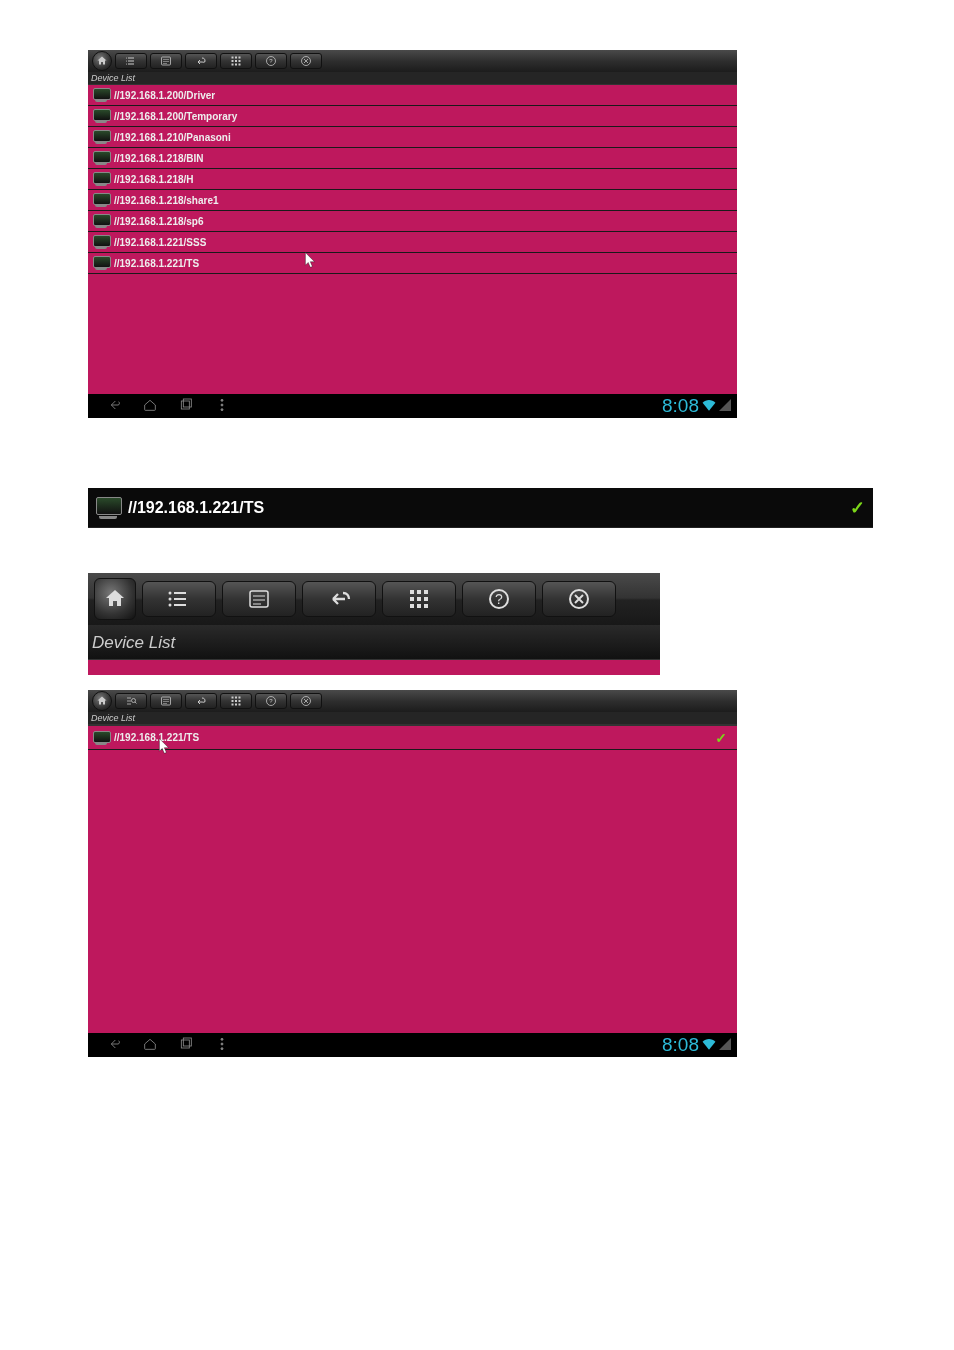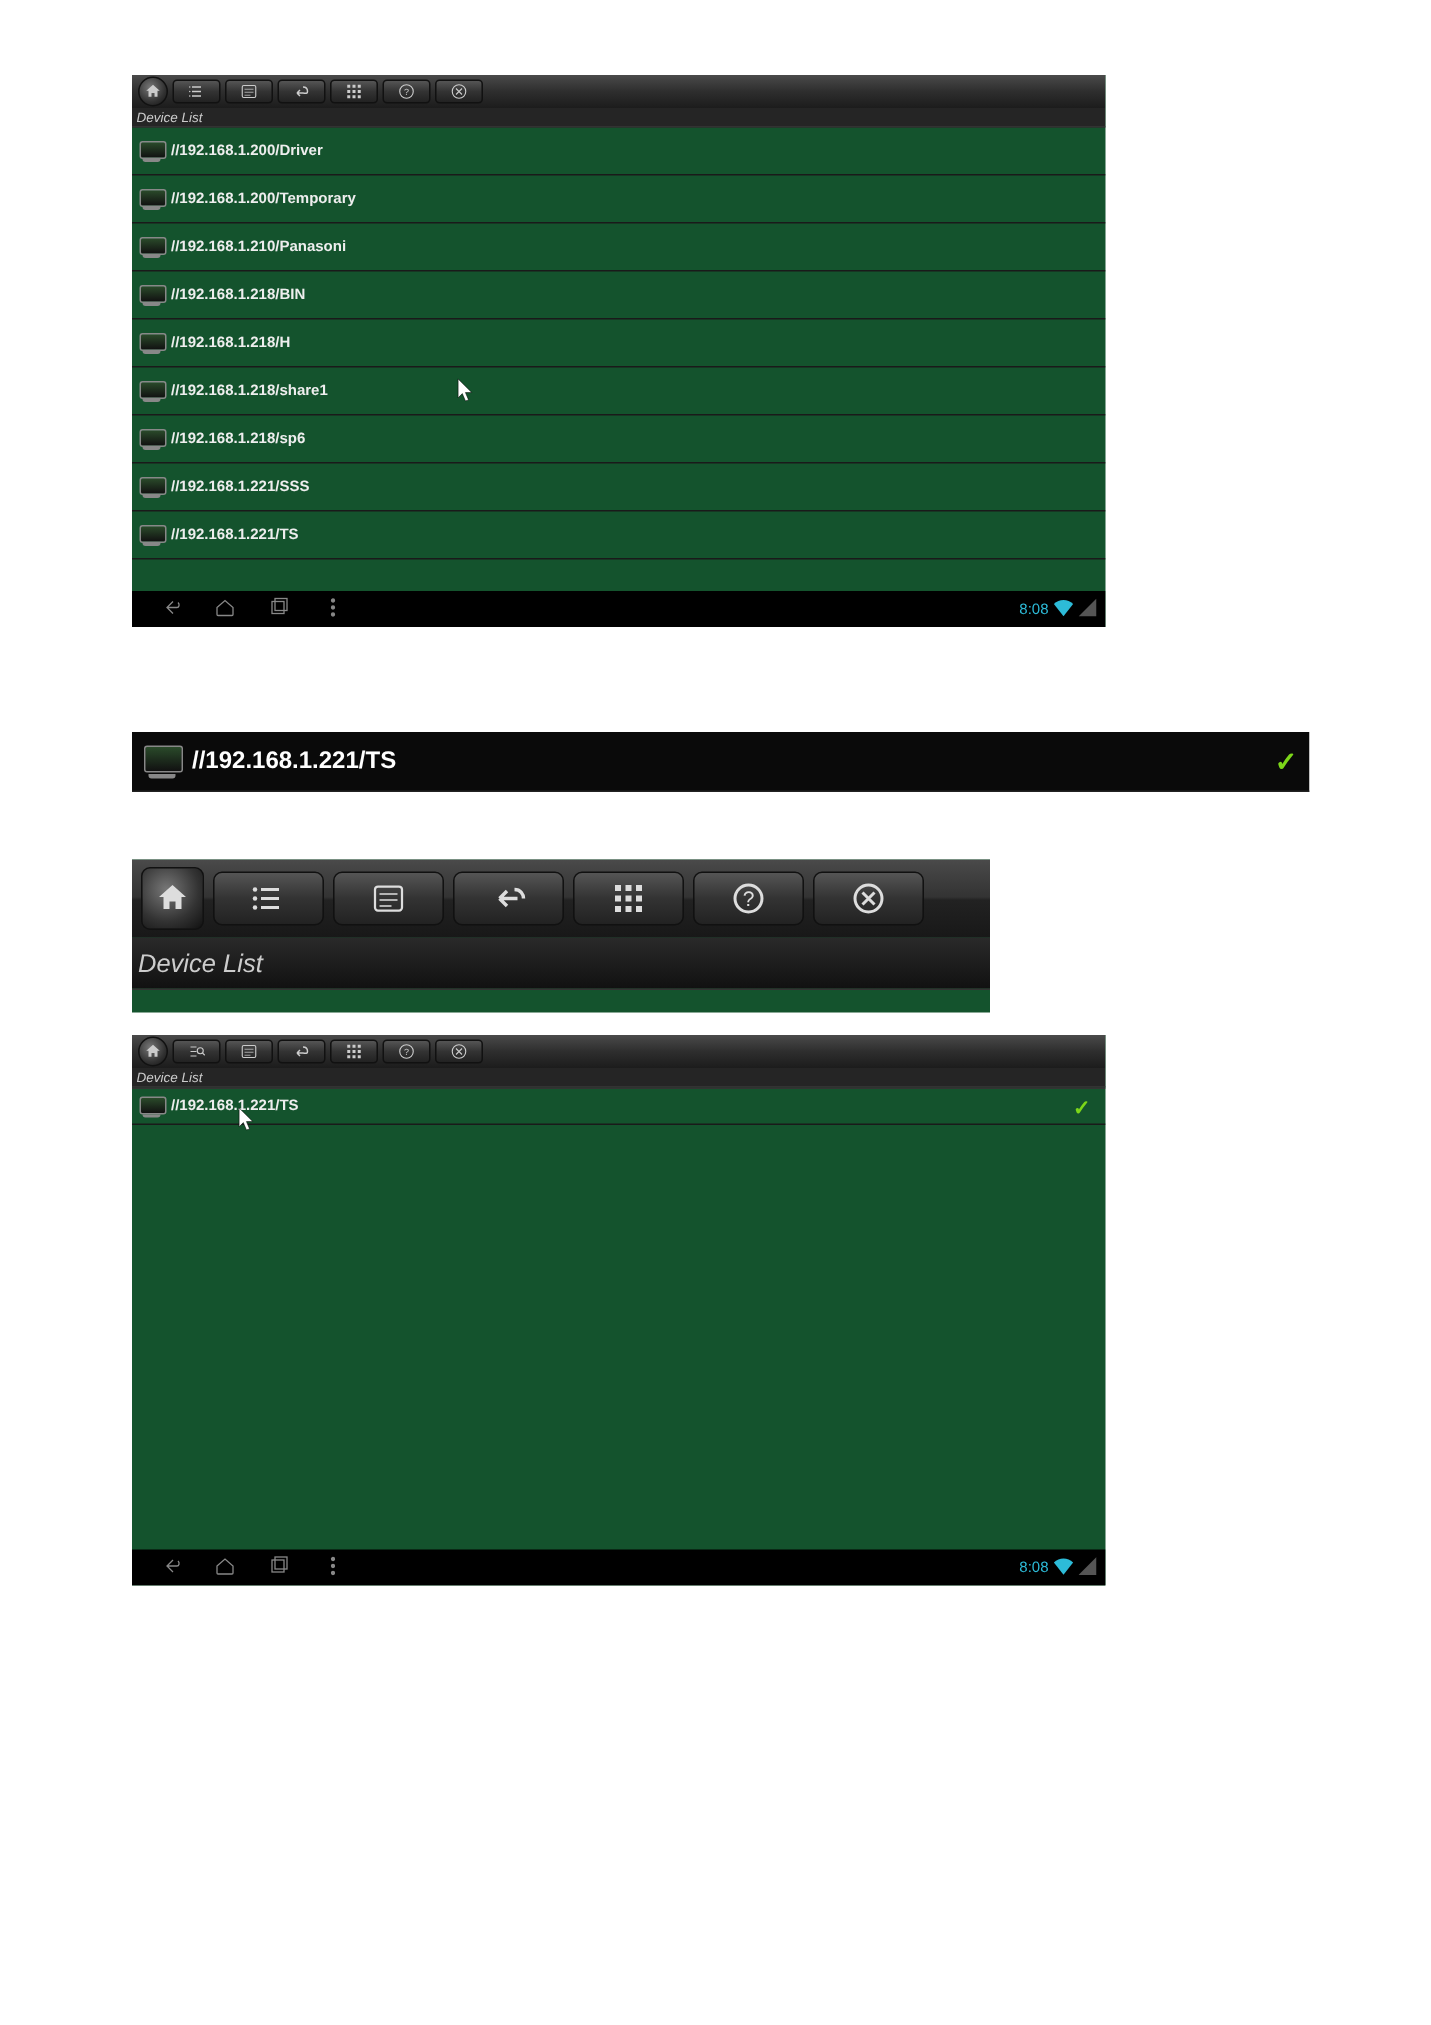--- a/index.html
+++ b/index.html
@@ -4,21 +4,21 @@
 <style>
   * { box-sizing: border-box; margin: 0; padding: 0; }
   body {
     background: #fff;
     width: 954px;
     font-family: Arial, sans-serif;
     padding: 50px 0 300px 0;
   }
   .screenshot {
     margin-left: 88px;
-    background: #14532d;
+    background: #be185d;
     position: relative;
     overflow: hidden;
   }
   .ss1 { width: 649px; height: 368px; }
   .ss2 { width: 785px; height: 40px; margin-top: 70px; }
   .ss3 { width: 572px; height: 102px; margin-top: 45px; }
   .ss4 { width: 649px; height: 367px; margin-top: 15px; }
 
   
   .toolbar {
@@ -57,21 +57,21 @@
     padding: 1px 3px 1px 3px;
     border-bottom: 1px solid #333;
   }
   .list {
     display: flex;
     flex-direction: column;
   }
   .row {
     display: flex;
     align-items: center;
-    height: 32px;
+    height: 21px;
     padding-left: 4px;
     border-bottom: 1px solid #1a1a1a;
     color: #eee;
     font-size: 10px;
     font-weight: bold;
     gap: 4px;
   }
   .device-icon {
     width: 18px; height: 14px;
     display: inline-block;
@@ -97,21 +97,21 @@
     bottom: 0; left: 0; right: 0;
     height: 24px;
     background: #000;
     display:flex;
     align-items:center;
     color:#8b8b8b;
     font-size:12px;
   }
   .nav-left{display:flex;gap:20px;padding-left:18px;}
   .nav-right{margin-left:auto;display:flex;align-items:center;gap:3px;padding-right:6px;}
-  .clock{font-family:"Arial Narrow",Arial;color:#2dbbd8;font-size:10px;letter-spacing:0px;}
+  .clock{font-family:"Arial Narrow",Arial;color:#2dbbd8;font-size:19px;letter-spacing:0px;}
   .sig{color:#2dbbd8;}
   .cursor {
     position:absolute;
     width:14px;height:20px;
     color:#fff;
     pointer-events:none;
   }
 
   
   .ss2-row {

